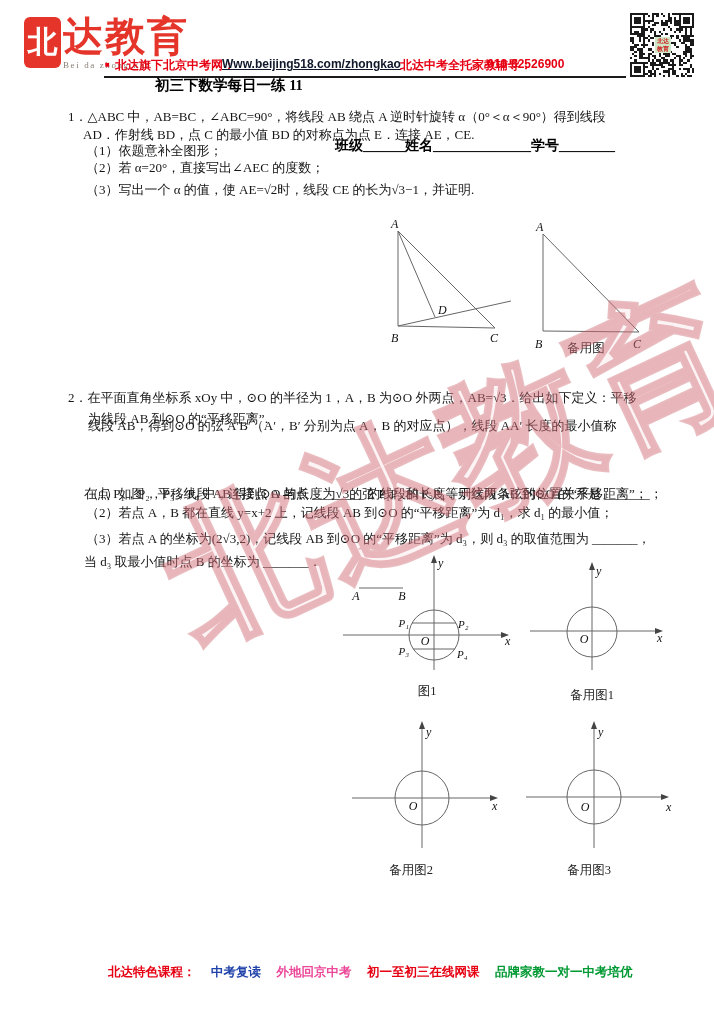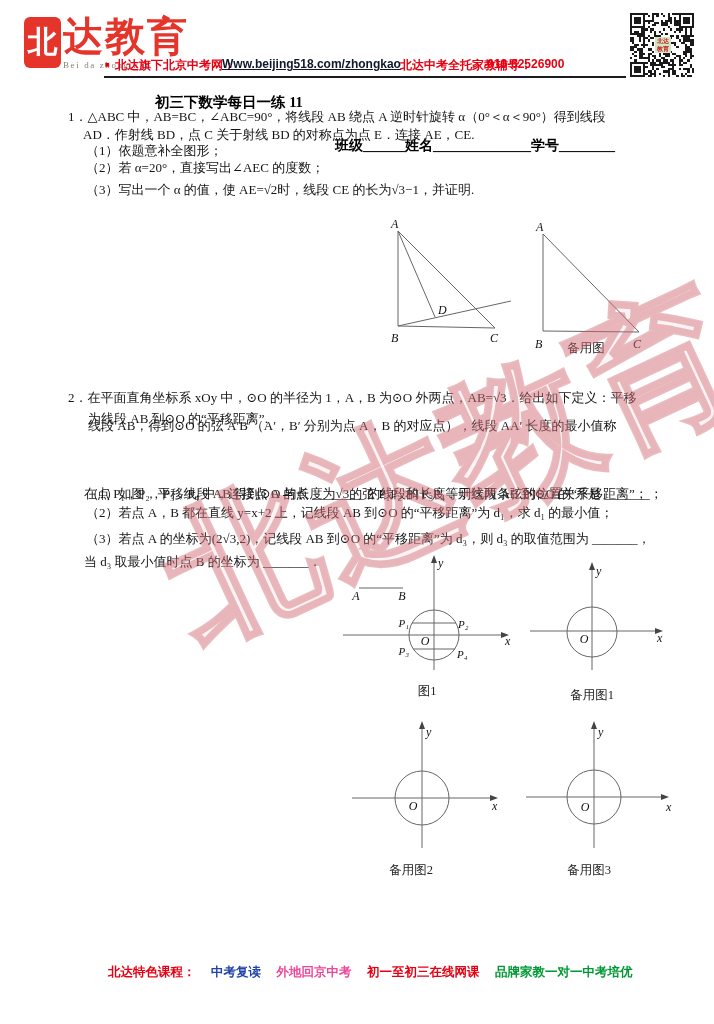--- a/index.html
+++ b/index.html
@@ -19,21 +19,21 @@
            font-family:"Liberation Sans","DejaVu Sans",sans-serif;}
   .hdr-link{left:222px;top:57px;font-size:12px;font-weight:bold;color:#0f172a;
             font-family:"Liberation Sans","DejaVu Sans",sans-serif;
             text-decoration:underline;cursor:pointer;}
   .hdr-rule{left:104px;top:76px;width:522px;height:2px;background:#1b1b1b;}
   .qr-box{left:630px;top:12px;}
   .qr-center{left:655px;top:37px;width:16px;height:16px;background:#cfe7c5;
              color:#cc2222;font-size:6px;line-height:8px;text-align:center;
              font-weight:bold;}
   
-  .doc-title{left:155px;top:93px;font-size:14.5px;font-weight:bold;color:#000;}
+  .doc-title{left:155px;top:76px;font-size:14.5px;font-weight:bold;color:#000;}
   .doc-fields{left:335px;top:93px;font-size:14px;font-weight:bold;color:#000;margin-top:44px;}
   
   .line{position:absolute;white-space:nowrap;font-size:13px;line-height:15px;color:#151515;}
   
   svg{overflow:visible;}
   .fig line,.fig circle,.fig polyline{stroke:#666;stroke-width:1;fill:none;}
   .fig polygon{fill:#444;stroke:none;}
   .fig text{font-family:"Liberation Serif","DejaVu Serif",serif;font-style:italic;
             font-size:12px;fill:#111;}
   .fig text.cap{font-style:normal;font-size:12.5px;fill:#222;}
@@ -372,21 +372,21 @@
     </svg>
   <div class="abs qr-center">
     <div>北达</div>
     <div>教育</div>
   </div>
 
   <div class="abs doc-title nowrap">初三下数学每日一练 11</div>
   <div class="abs doc-fields nowrap">班级______姓名______________学号________</div>
 
   <div class="line" style="left:68px;top:109px;">1．△ABC 中，AB=BC，∠ABC=90°，将线段 AB 绕点 A 逆时针旋转 α（0°＜α＜90°）得到线段</div>
-  <div class="line" style="left:83px;top:127px;">AD．作射线 BD，点 C 关于射线 BD 的对称点为点 E．连接 AE，CE.</div>
+  <div class="line" style="left:83px;top:127px;">AD．作射线 BD，点 C 的最小值 BD 的对称点为点 E．连接 AE，CE.</div>
   <div class="line" style="left:86px;top:143px;">（1）依题意补全图形；</div>
   <div class="line" style="left:86px;top:160px;">（2）若 α=20°，直接写出∠AEC 的度数；</div>
   <div class="line" style="left:86px;top:182px;">（3）写出一个 α 的值，使 AE=√2时，线段 CE 的长为√3−1，并证明.</div>
 
   <svg class="abs fig" style="left:378px;top:216px;" width="145" height="132">
     <line x1="20" y1="15" x2="20" y2="110"></line>
     <line x1="20" y1="110" x2="117" y2="112"></line>
     <line x1="20" y1="15" x2="117" y2="112"></line>
     <line x1="20" y1="15" x2="57" y2="101"></line>
     <line x1="20" y1="110" x2="133" y2="85"></line>

